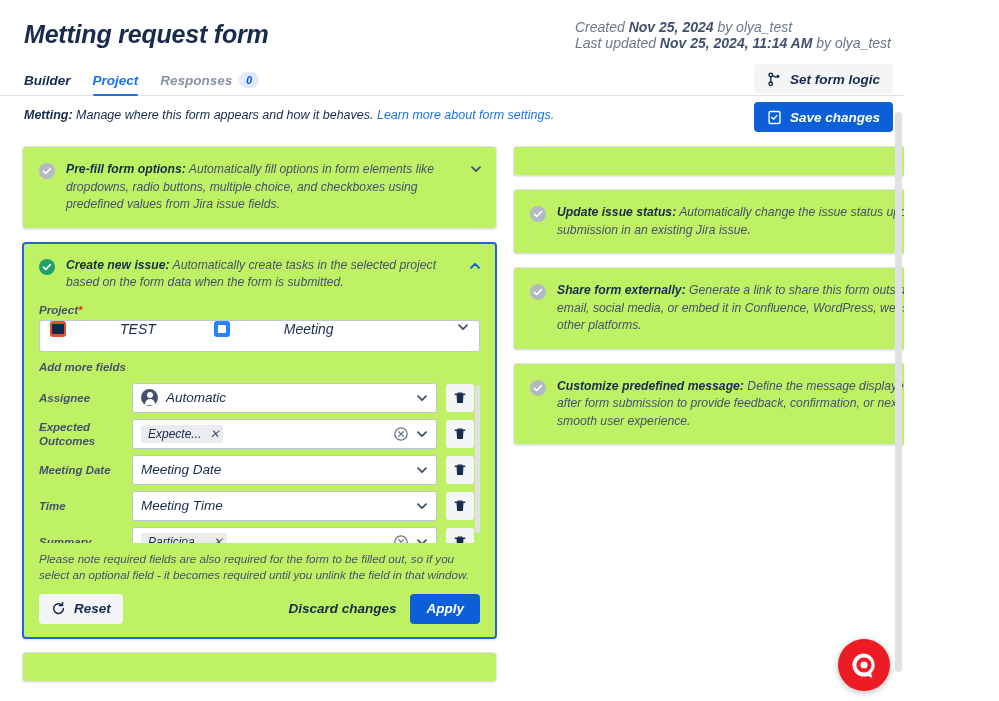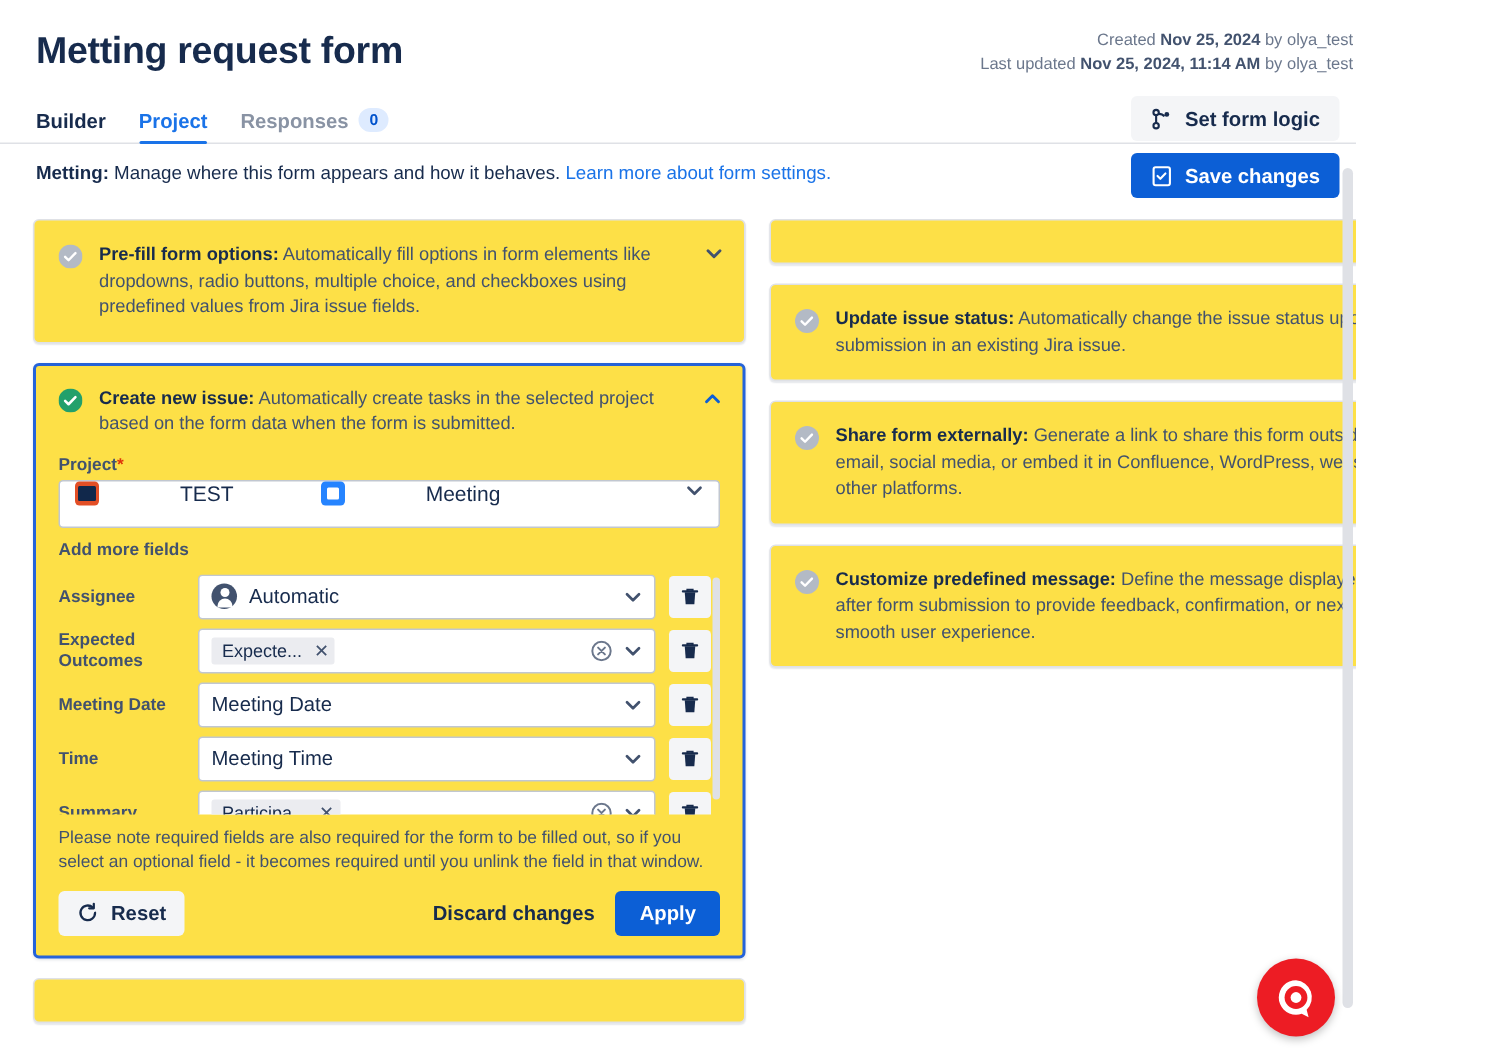--- a/index.html
+++ b/index.html
@@ -3,31 +3,31 @@
 <meta charset="utf-8">
 <style>
   * { box-sizing: border-box; margin: 0; padding: 0; }
   html, body {
     width: 999px; height: 701px;
     background: #fff;
     font-family: "Liberation Sans", sans-serif;
     color: #172b4d;
     overflow: hidden;
   }
-  .page { position: relative; width: 904px; height: 701px; background: #fff; overflow: hidden; }
+  .page { position: relative; width: 904px; height: 701px; background: #fff; overflow: hidden; font-style: italic; }
 
   
   .header { position: relative; padding: 18px 24px 0 24px; }
   .title {
     font-size: 25px; font-weight: bold; color: #172b4d;
     letter-spacing: -0.2px; line-height: 32px;
   }
   .meta {
-    position: absolute; top: 19px; right: 2px;
-    text-align: right; font-size: 11px; color: #6b778c; line-height: 16px;
+    position: absolute; top: 19px; right: 13px;
+    font-size: 14px; color: #6b778c; line-height: 16px;
   }
   .meta b { color: #42526e; font-weight: bold; }
 
   .actions { position: absolute; top: 64px; right: 11px; display: flex; gap: 8px; flex-direction: column; }
   .btn {
     display: inline-flex; align-items: center; gap: 8px;
     height: 30px; padding: 0 13px; border-radius: 4px;
     font-size: 13.5px; font-weight: bold; cursor: pointer;
     border: none; white-space: nowrap;
   }
@@ -66,21 +66,21 @@
   
   .body {
     position: absolute; top: 146px; left: 0; right: 0; bottom: 0;
     padding: 0 22px 0 22px; display: flex; gap: 16px; overflow: hidden;
   }
   .col { width: 475px; flex: 0 0 475px; display: flex; flex-direction: column; gap: 13px; }
   .col-right { width: 487px; flex: 0 0 487px; }
 
   
   .card {
-    background: #fde047; border: 1px solid #dfe1e6; border-radius: 4px;
+    background: #bef264; border: 1px solid #dfe1e6; border-radius: 4px;
     box-shadow: 0 1px 1px rgba(9,30,66,0.10);
     padding: 14px 16px; position: relative;
   }
   .card-head { display: flex; align-items: flex-start; gap: 11px; }
   .check { flex: 0 0 16px; width: 16px; height: 16px; margin-top: 2px; }
   .card-text { flex: 1; font-size: 12.2px; line-height: 17.5px; color: #42526e; padding-right: 18px; }
   .card-text b { color: #172b4d; font-weight: bold; }
   .chev {
     position: absolute; right: 14px; top: 16px; width: 12px; height: 12px;
     color: #42526e; cursor: pointer;

